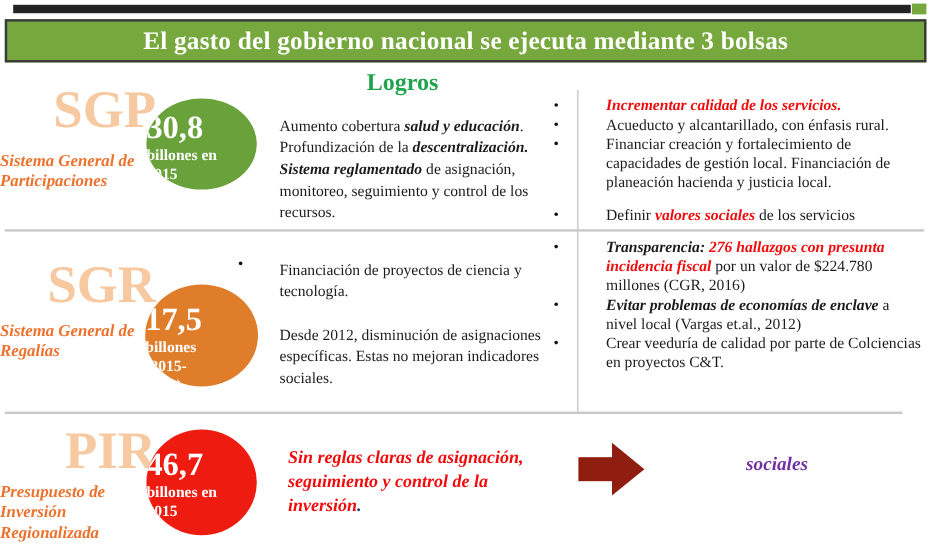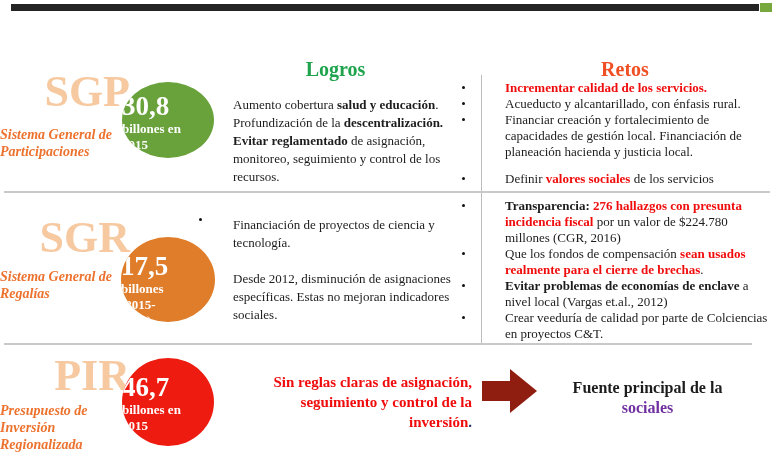--- a/index.html
+++ b/index.html
@@ -38,68 +38,70 @@
   
   .rich{white-space:pre-wrap;}
   .logros-text{position:absolute;left:233px;width:245px;font-size:13px;line-height:18px;}
   .log-1{top:96px;} .log-2{top:216px;}
   .retos-list{position:absolute;left:455px;width:322px;font-size:13px;line-height:16px;}
   .ret-1{top:80px;} .ret-2{top:198px;}
   .reto-item{position:relative;padding-left:50px;}
   .reto-item .dot{position:absolute;left:7px;top:6px;width:3px;height:3px;border-radius:50%;background:#111;}
   .ret-1 .reto-item:nth-child(4){margin-top:11px;}
   
-  .b{font-weight:bold;}
+  .b{font-weight:bold;font-style:italic;}
   .red{color:var(--red);}
   .purple{color:var(--purple);}
   .navy{color:var(--navy);}
   
   .hsep{position:absolute;height:2px;background:var(--line-gray);}
   .sep-1{left:4px;top:191px;width:766px;}
   .sep-2{left:4px;top:343px;width:748px;}
   .vline{position:absolute;left:481px;top:75px;width:1px;height:268px;background:#bdbdbd;}
   
   .mini-dot{position:absolute;width:3px;height:3px;border-radius:50%;background:#111;}
   .dot-1{left:204px;top:133px;} .dot-2{left:199px;top:218px;}
   
-  .statement{position:absolute;left:240px;top:372px;width:232px;text-align:right;font-size:15px;font-weight:bold;line-height:20px;}
+  .statement{position:absolute;left:240px;top:372px;width:232px;text-align:left;font-size:15px;font-weight:bold;line-height:20px;}
   .arrow-shaft{position:absolute;left:482px;top:381px;width:30px;height:20px;background:var(--arrow-red);}
   .arrow-head{position:absolute;left:510px;top:369px;width:0;height:0;
     border-left:27px solid var(--arrow-red);border-top:22px solid transparent;border-bottom:22px solid transparent;}
   .fuente{position:absolute;left:545px;top:378px;width:205px;text-align:center;font-size:16px;font-weight:bold;line-height:20px;}
 </style>
 </head>
 <body>
 
 <div class="slide">
 
   <div class="topstrip"></div>
   <div class="topcap"></div>
 
+  <div class="banner">
+    <span>El gasto del gobierno nacional se ejecuta mediante 3 bolsas</span>
+  </div>
 
   <div class="col-header logros-h">Logros</div>
-  <div class="col-header retos-h">Retos</div>
 
   <div class="vline"></div>
   <div class="hsep sep-1"></div>
   <div class="hsep sep-2"></div>
   <div class="mini-dot dot-1"></div>
   <div class="mini-dot dot-2"></div>
 
   <section>
     <div class="acronym acr-1">SGP</div>
     <div class="subtitle sub-1">Sistema General de Participaciones</div>
     <div class="circle circ-1">
       <div class="big">30,8</div>
       <div class="small">billones en</div>
       <div class="small">2015</div>
     </div>
     <div class="logros-text log-1 rich"><span>Aumento cobertura </span><span class="b">salud y educación</span><span>.
 Profundización de la </span><span class="b">descentralización.</span><span>
-</span><span class="b">Evitar reglamentado</span><span> de asignación,
+</span><span class="b">Sistema reglamentado</span><span> de asignación,
 monitoreo, seguimiento y control de los
 recursos.</span></div>
     <div class="retos-list ret-1">
       <div class="reto-item">
         <span class="dot"></span>
         <div class="rich"><span class="red b">Incrementar calidad de los servicios.</span></div>
       </div>
       <div class="reto-item">
         <span class="dot"></span>
         <div class="rich"><span>Acueducto y alcantarillado, con énfasis rural.</span></div>
@@ -134,25 +136,20 @@
 sociales.</span></div>
     <div class="retos-list ret-2">
       <div class="reto-item">
         <span class="dot"></span>
         <div class="rich"><span class="b">Transparencia: </span><span class="red b">276 hallazgos con presunta
 incidencia fiscal</span><span> por un valor de $224.780
 millones (CGR, 2016)</span></div>
       </div>
       <div class="reto-item">
         <span class="dot"></span>
-        <div class="rich"><span>Que los fondos de compensación </span><span class="red b">sean usados
-realmente para el cierre de brechas</span><span>.</span></div>
-      </div>
-      <div class="reto-item">
-        <span class="dot"></span>
         <div class="rich"><span class="b">Evitar problemas de economías de enclave</span><span> a
 nivel local (Vargas et.al., 2012)</span></div>
       </div>
       <div class="reto-item">
         <span class="dot"></span>
         <div class="rich"><span>Crear veeduría de calidad por parte de Colciencias
 en proyectos C&amp;T.</span></div>
       </div>
     </div>
   </section>
@@ -163,17 +160,16 @@
     <div class="circle circ-3">
       <div class="big">46,7</div>
       <div class="small">billones en</div>
       <div class="small">2015</div>
     </div>
     <div class="statement rich"><span class="red b">Sin reglas claras de asignación,
 seguimiento y control de la
 inversión</span><span class="navy b">.</span></div>
     <div class="arrow-shaft"></div>
     <div class="arrow-head"></div>
-    <div class="fuente rich"><span class="b">Fuente principal de la
-</span><span class="purple b">sociales</span></div>
+    <div class="fuente rich"><span class="purple b">sociales</span></div>
   </section>
 
 </div>
 
 </body></html>

